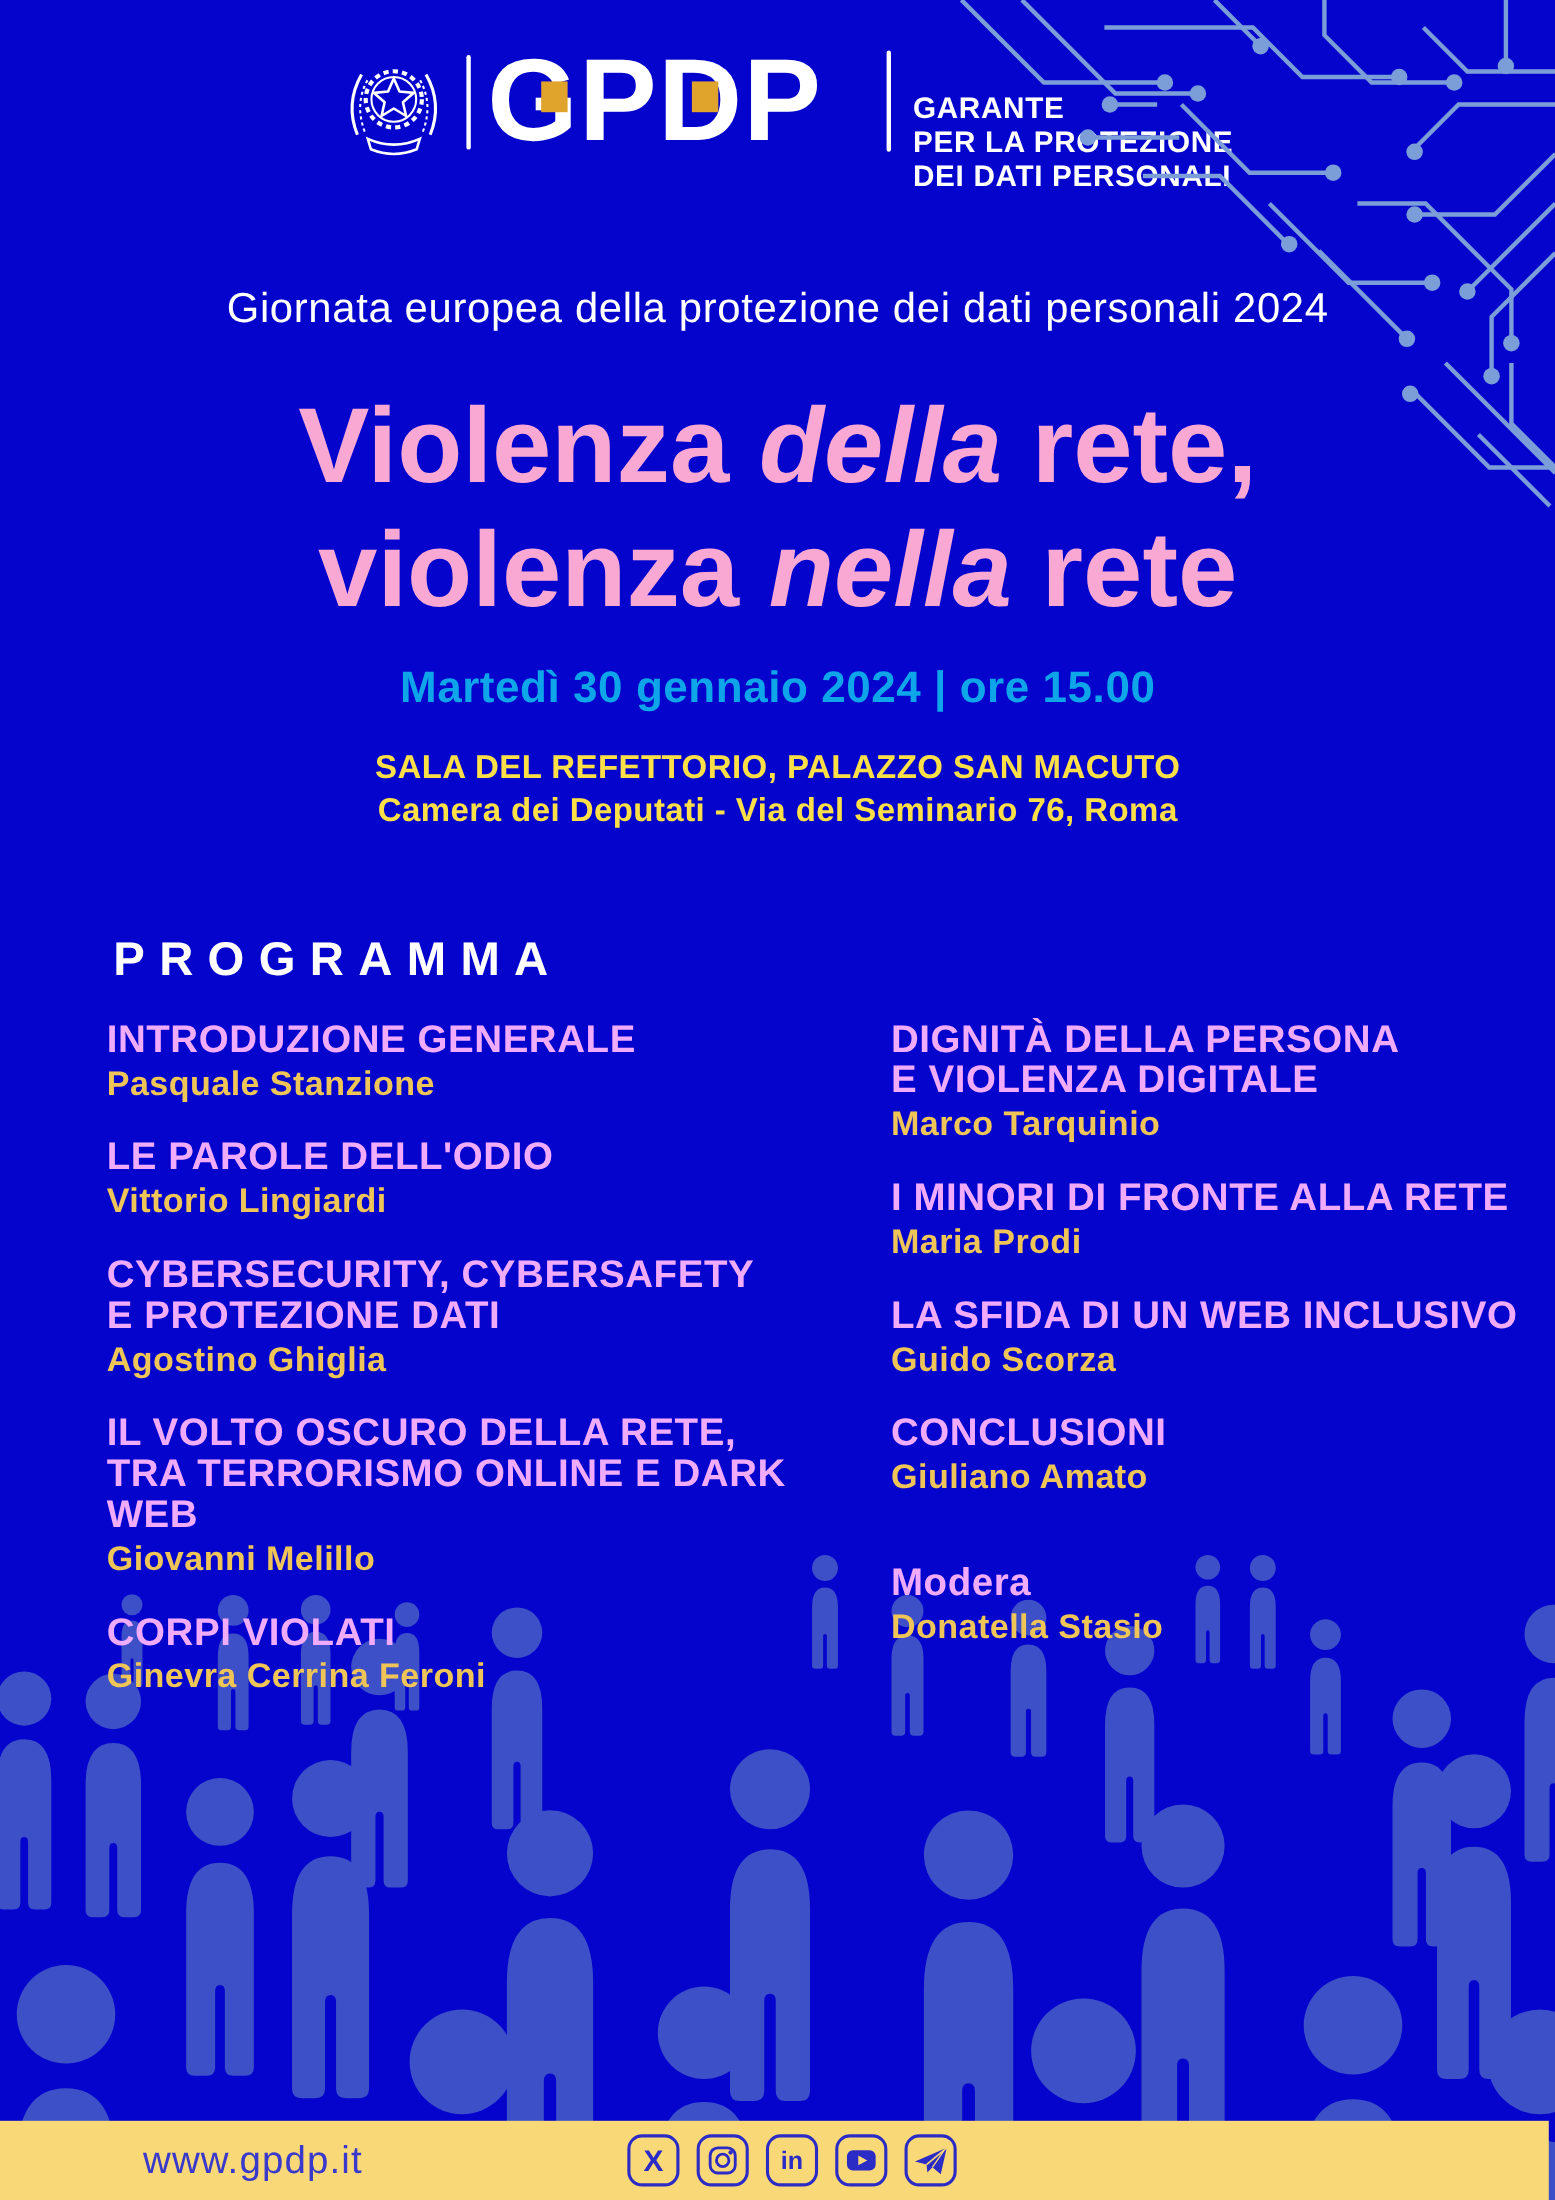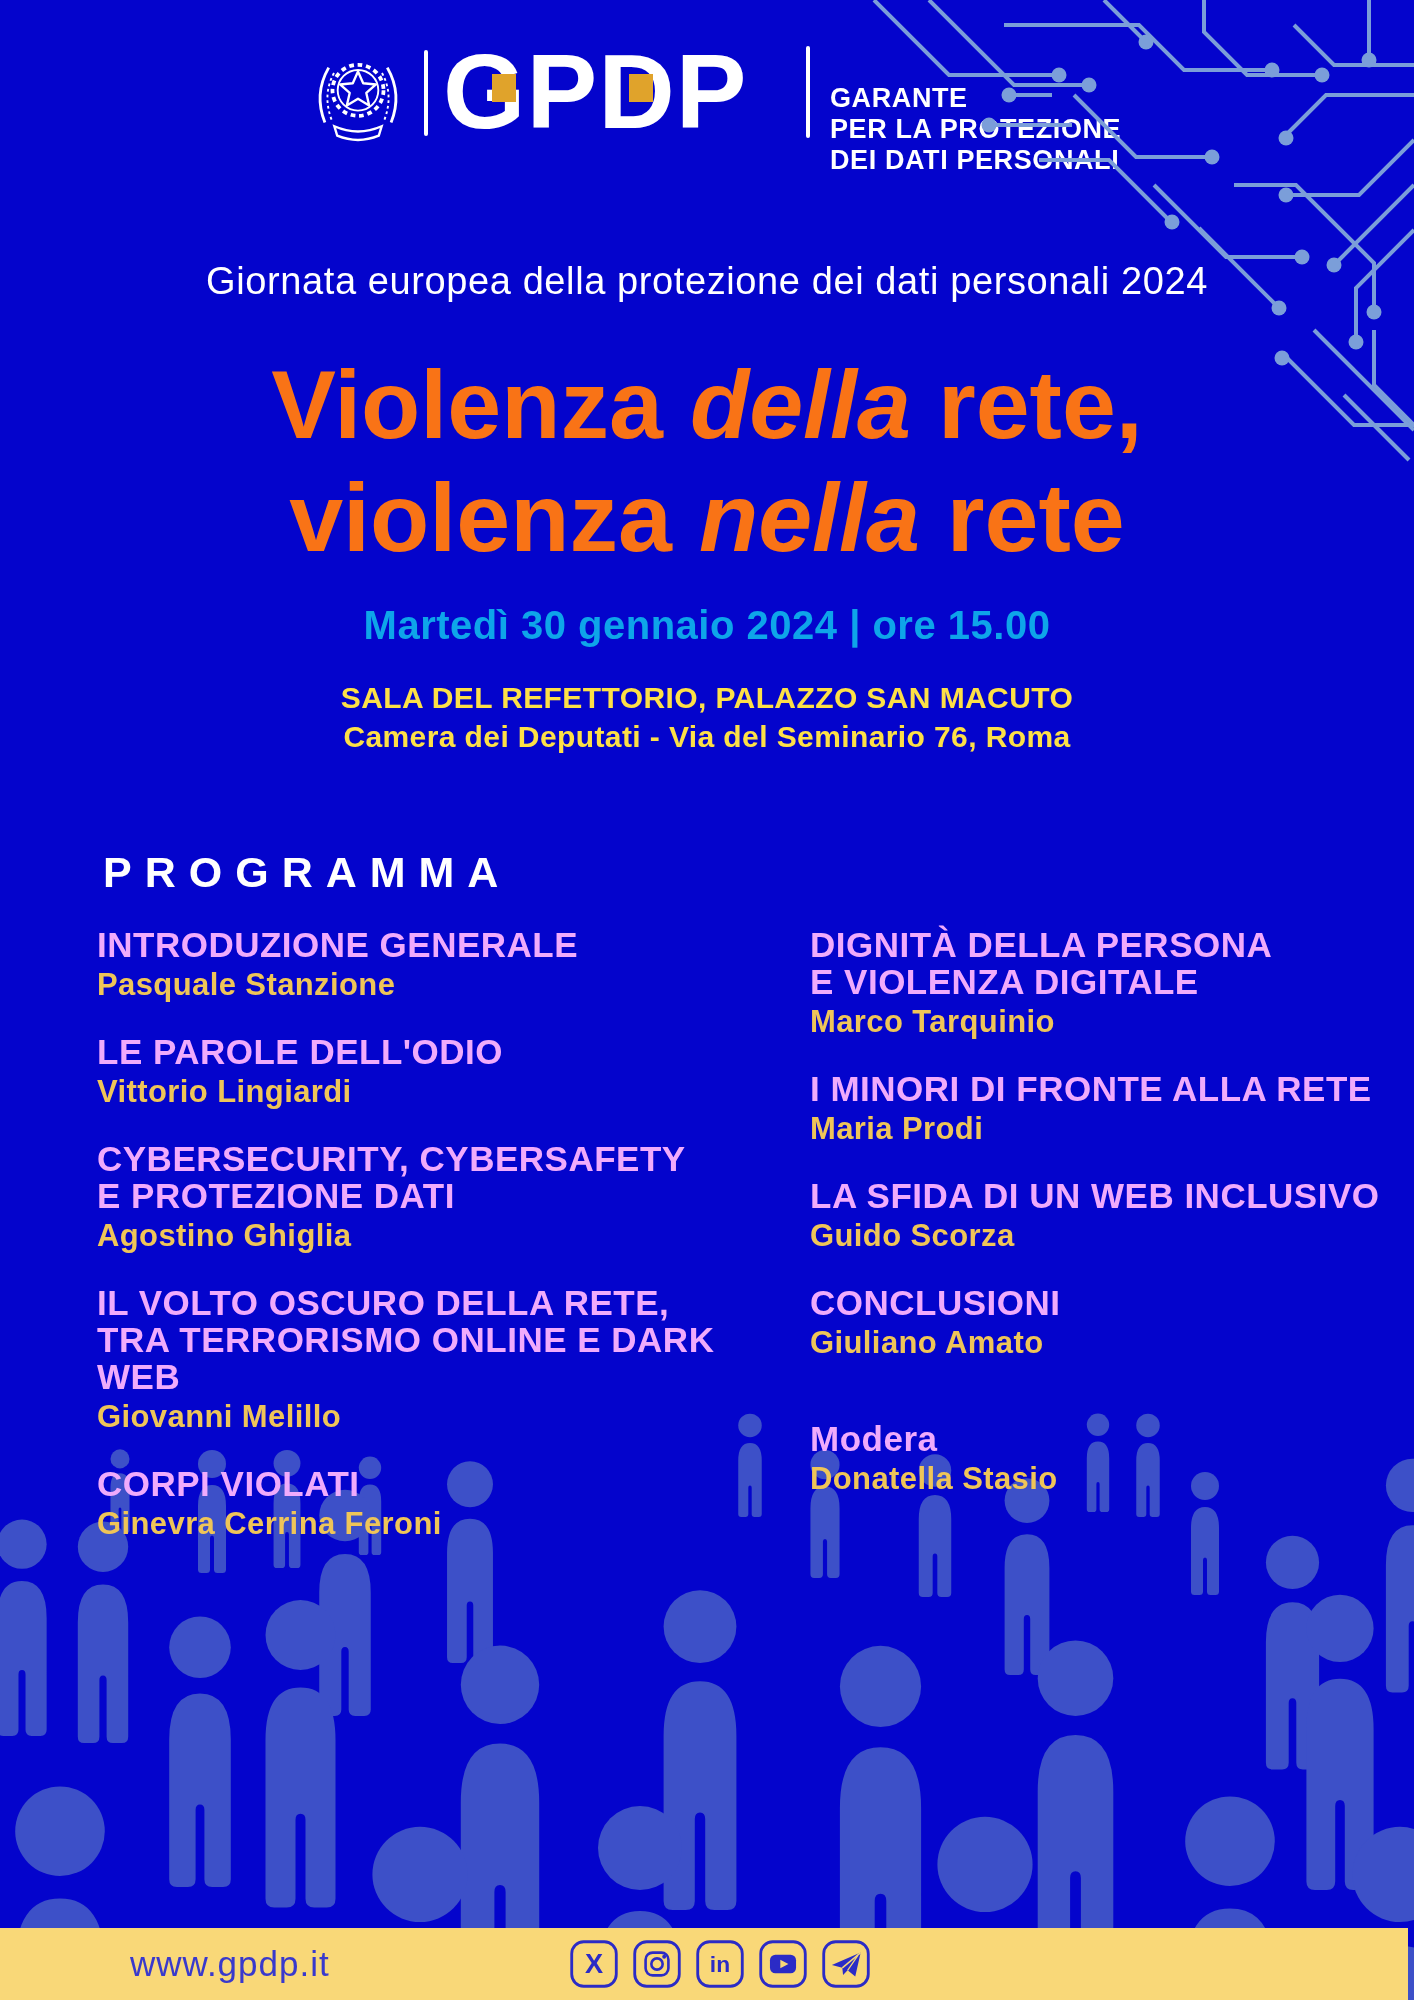--- a/index.html
+++ b/index.html
@@ -25,21 +25,21 @@
     font-size:27px;font-weight:bold;line-height:31px;letter-spacing:.6px;color:#fff;margin-top:36px;
   }
   .circuit{position:absolute;right:0;top:0;width:560px;height:470px;}
   
   .kicker{
     position:absolute;left:0;top:260px;width:100%;text-align:center;
     font-size:38px;font-weight:400;letter-spacing:.6px;color:#fff;
   }
   .title{
     position:absolute;left:0;top:348px;width:100%;text-align:center;
-    font-size:97px;font-weight:bold;line-height:113px;color:#f97316;
+    font-size:97px;font-weight:bold;line-height:113px;color:#f9a8d4;
   }
   .title .it{font-style:italic;}
   .datetime{
     position:absolute;left:0;top:603px;width:100%;text-align:center;
     font-size:40px;font-weight:bold;letter-spacing:.5px;color:#0ea5e9;
   }
   .venue1,.venue2{
     position:absolute;left:0;width:100%;text-align:center;
     font-size:30px;font-weight:bold;letter-spacing:.4px;color:#fde047;
   }

